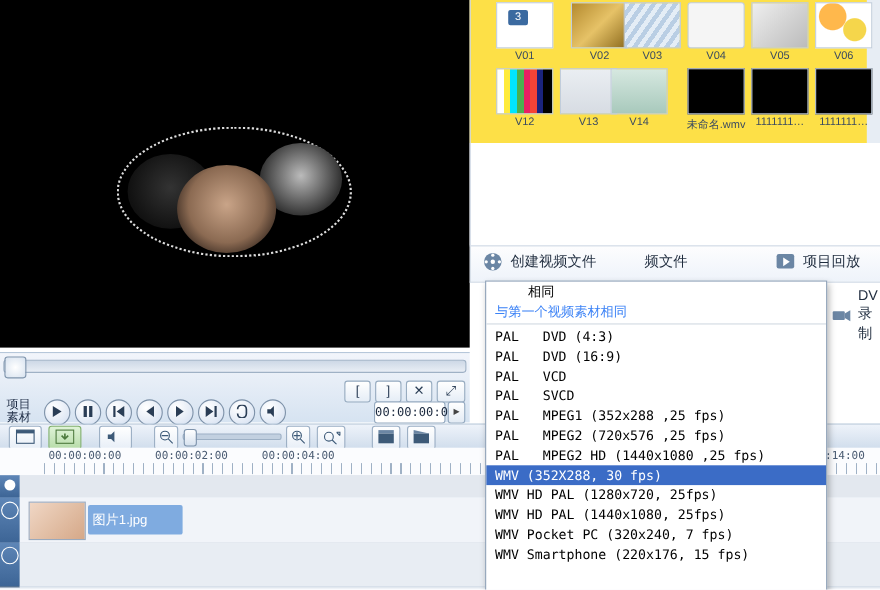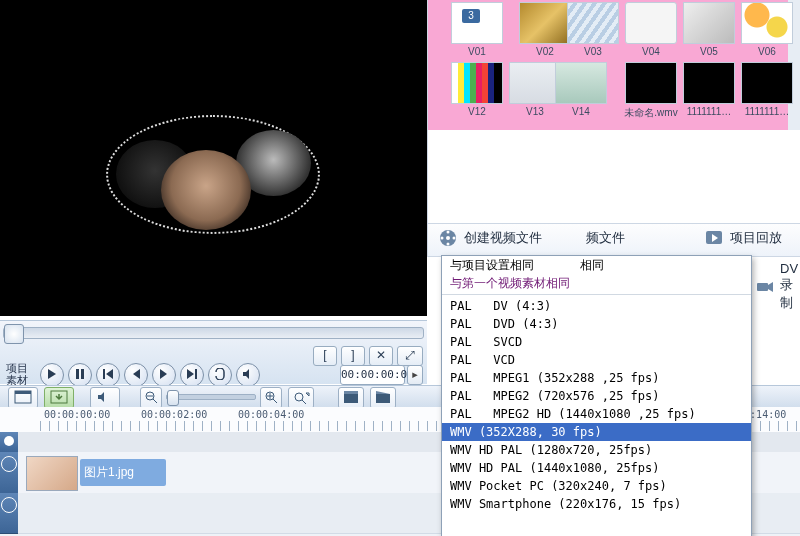--- a/index.html
+++ b/index.html
@@ -60,21 +60,21 @@
   .trackhead.fx{top:0;height:20px}
   .trackhead.fx .dot{width:10px;height:10px;margin:4px auto;background:#fff;border-radius:50%}
   .tracklane{position:absolute;left:18px;right:0;border-bottom:1px solid #d2dbe6}
   .tracklane.fx{top:0;height:20px;background:#e3e8ef}
   .tracklane.video{top:20px;height:41px;background:#f1f4f9}
   .tracklane.audio{top:61px;height:40px;background:#e8edf3}
   .clip-thumb{position:absolute;left:26px;top:24px;width:50px;height:33px;background:linear-gradient(135deg,#f0d7c5,#d5a888);border:1px solid #9aa9bc}
   .clip-label{position:absolute;left:80px;top:27px;width:86px;height:27px;background:#7fabe0;color:#fff;font-size:12px;line-height:27px;padding:0 4px;border-radius:2px;box-sizing:border-box}
 
   
-  .library{position:absolute;left:427px;top:0;right:0;height:130px;background:#f9a8d4;border-left:1px solid #cfd8e4;overflow:hidden}
+  .library{position:absolute;left:427px;top:0;right:0;height:130px;background:#fde047;border-left:1px solid #cfd8e4;overflow:hidden}
   .libwrap{position:absolute;left:22px;top:0;right:0;height:130px}
   .librow{position:absolute;left:0;right:0}
   .librow.r1{top:2px}
   .librow.r2{top:62px}
   .libitem{position:absolute;top:0;width:54px}
   .libitem .th{width:50px;height:40px;border:1px solid #c1cddb;background:#222;margin:0 auto}
   .libitem .cap{display:block;text-align:center;font-size:10px;color:#3b4b60;margin-top:2px;white-space:nowrap;overflow:hidden;text-overflow:ellipsis;width:54px}
   
   .th.gold{background:linear-gradient(135deg,#b48a2e,#e6c267,#8d6b1e)}
   .th.stripes{background:repeating-linear-gradient(125deg,#e4edf6 0 4px,#b9cee4 4px 8px)}
@@ -94,21 +94,21 @@
   
   .actions{position:absolute;left:427px;top:223px;right:0;height:32px;background:linear-gradient(#fdfdfe,#eef3fa);border-top:1px solid #cdd7e4;border-left:1px solid #cfd8e4;border-bottom:1px solid #cdd7e4}
   .actbtn{position:absolute;top:4px;display:flex;align-items:center;gap:6px;font-size:13px;color:#1f2c3e}
   .actbtn .ico{width:20px;height:20px}
   .actbtn.create{left:10px}
   .actbtn.replay {left:276px}
 
   
   .menu{position:absolute;left:441px;top:255px;width:309px;height:281px;background:#fff;border:1px solid #8ea1b7;box-shadow:2px 3px 6px rgba(0,0,0,.3);overflow:hidden}
   .menu .mi{height:18px;padding:0 8px;font:12px/18px "Simsun",monospace;color:#000;white-space:pre}
-  .menu .mi.disabled{color:#701a75}
+  .menu .mi.disabled{color:#3b82f6}
   .menu .mi.sep{height:0;border-top:1px solid #d1d9e2;margin:2px 0;padding:0}
   .menu .mi.sel{background:#3b6cc6;color:#fff}
 
   
   .dvrec{position:absolute;left:756px;top:261px;display:flex;align-items:center;gap:6px;font-size:13px;color:#1f2c3e}
   .dvrec .ico{width:18px;height:18px}
 
   
   .vscroll{position:absolute;right:0;top:0;width:12px;height:130px;background:#e7edf4}
 
@@ -360,29 +360,28 @@
   <div class="dvrec">
     <span class="ico"><svg width="18" height="18">
           <rect x="1" y="5" width="11" height="8" rx="1" fill="#6b86a4"></rect>
           <path d="M12 7l5-3v10l-5-3z" fill="#6b86a4"></path>
         </svg></span>
     <span>DV 录制</span>
   </div>
 
   <div class="menu">
     <div style="display:flex">
-        <div class="mi" style="flex:0 0 auto">与项目设置相同</div>
         <div class="mi" style="margin-left:30px">相同</div>
       </div>
     <div class="mi disabled">与第一个视频素材相同</div>
     <div class="mi sep"></div>
-    <div class="mi">PAL   DV (4:3)</div>
     <div class="mi">PAL   DVD (4:3)</div>
+    <div class="mi">PAL   DVD (16:9)</div>
+    <div class="mi">PAL   VCD</div>
     <div class="mi">PAL   SVCD</div>
-    <div class="mi">PAL   VCD</div>
     <div class="mi">PAL   MPEG1 (352x288 ,25 fps)</div>
     <div class="mi">PAL   MPEG2 (720x576 ,25 fps)</div>
     <div class="mi">PAL   MPEG2 HD (1440x1080 ,25 fps)</div>
     <div class="mi sel">WMV (352X288, 30 fps)</div>
     <div class="mi">WMV HD PAL (1280x720, 25fps)</div>
     <div class="mi">WMV HD PAL (1440x1080, 25fps)</div>
     <div class="mi">WMV Pocket PC (320x240, 7 fps)</div>
     <div class="mi">WMV Smartphone (220x176, 15 fps)</div>
 
   </div>

